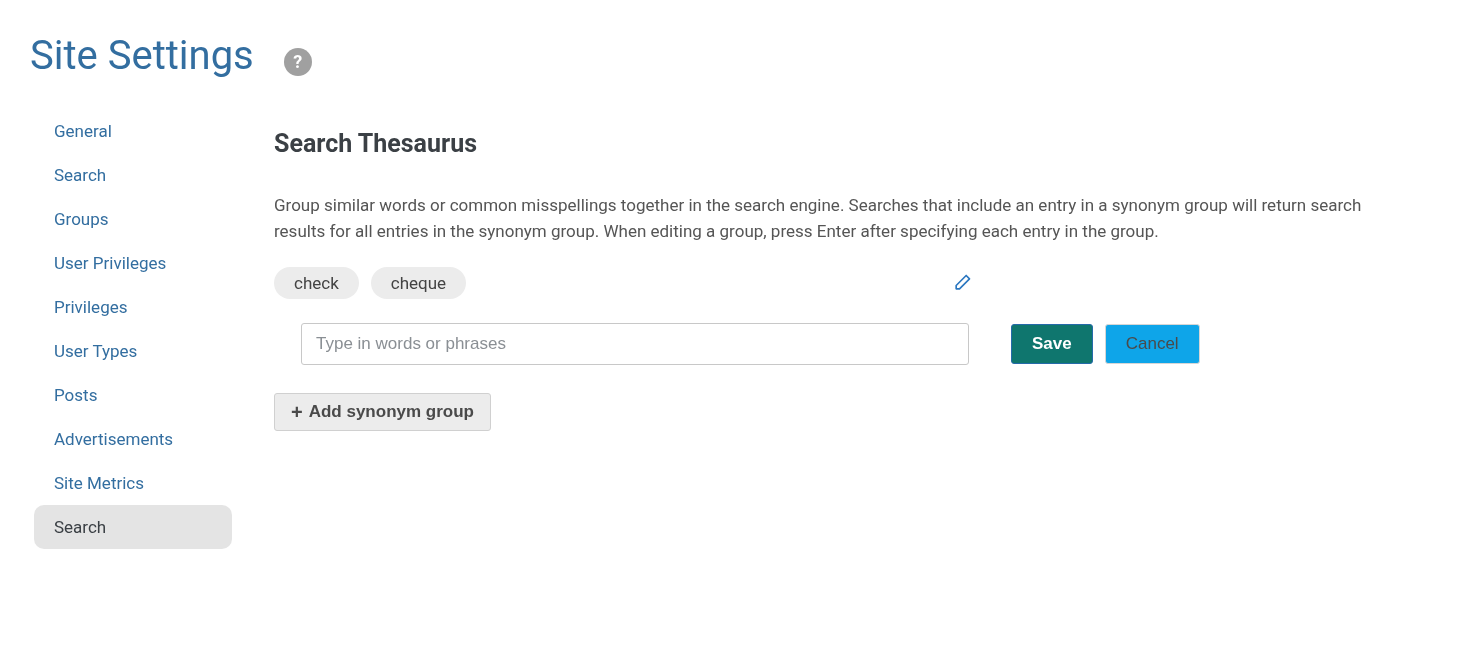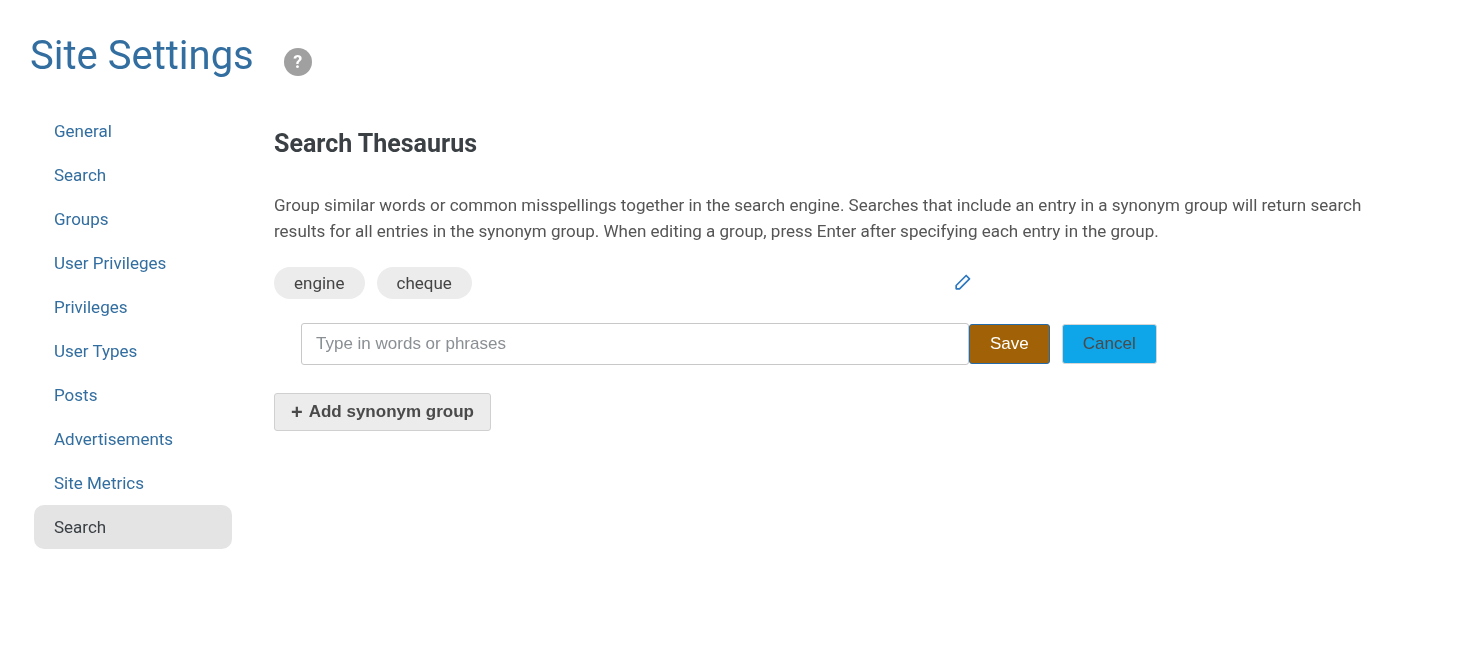--- a/index.html
+++ b/index.html
@@ -98,20 +98,21 @@
     color: #2b77c0;
     cursor: pointer;
     margin-left: auto;
     margin-right: 420px;
     display: flex;
     align-items: center;
   }
   .input-row {
     display: flex;
     align-items: center;
+    gap: 42px;
     margin-bottom: 28px;
     padding-left: 27px;
   }
   .synonym-input {
     width: 668px;
     height: 42px;
     border: 1px solid #c8c8c8;
     border-radius: 3px;
     padding: 0 14px;
     font-size: 17px;
@@ -123,23 +124,23 @@
     height: 40px;
     border-radius: 3px;
     padding: 0 20px;
     font-size: 17px;
     cursor: pointer;
     border: 1px solid transparent;
     display: inline-flex;
     align-items: center;
   }
   .btn-primary {
-    background: #a16207;
+    background: #0f766e;
     color: #fff;
-    font-weight: 400;
+    font-weight: 700;
     border-color: #256aa9;
   }
   .btn-default {
     background: #0ea5e9;
     color: #4a4a4a;
     border-color: #d6d6d6;
   }
   .btn-row { display: flex; gap: 12px; }
   .add-group-btn {
     background: #ececec;
@@ -181,21 +182,21 @@
     <a class="sidebar-item">Site Metrics</a>
     <a class="sidebar-item active">Search</a>
   </nav>
 
   <main class="main">
     <h2 class="section-title">Search Thesaurus</h2>
     <p class="section-desc">Group similar words or common misspellings together in the search engine. Searches that include an entry in a synonym group will return search results for all entries in the synonym group. When editing a group, press Enter after specifying each entry in the group.</p>
 
     <div class="group-row">
       <div class="chips">
-        <span class="chip">engine</span>
+        <span class="chip">check</span>
         <span class="chip">cheque</span>
       </div>
       <span class="edit-icon">
         <svg width="20" height="20" viewBox="0 0 24 24" fill="none" stroke="#2b77c0" stroke-width="2" stroke-linecap="round" stroke-linejoin="round">
           <path d="M17 3l4 4-12 12H5v-4L17 3z"></path>
         </svg>
       </span>
     </div>
 
     <div class="input-row">

